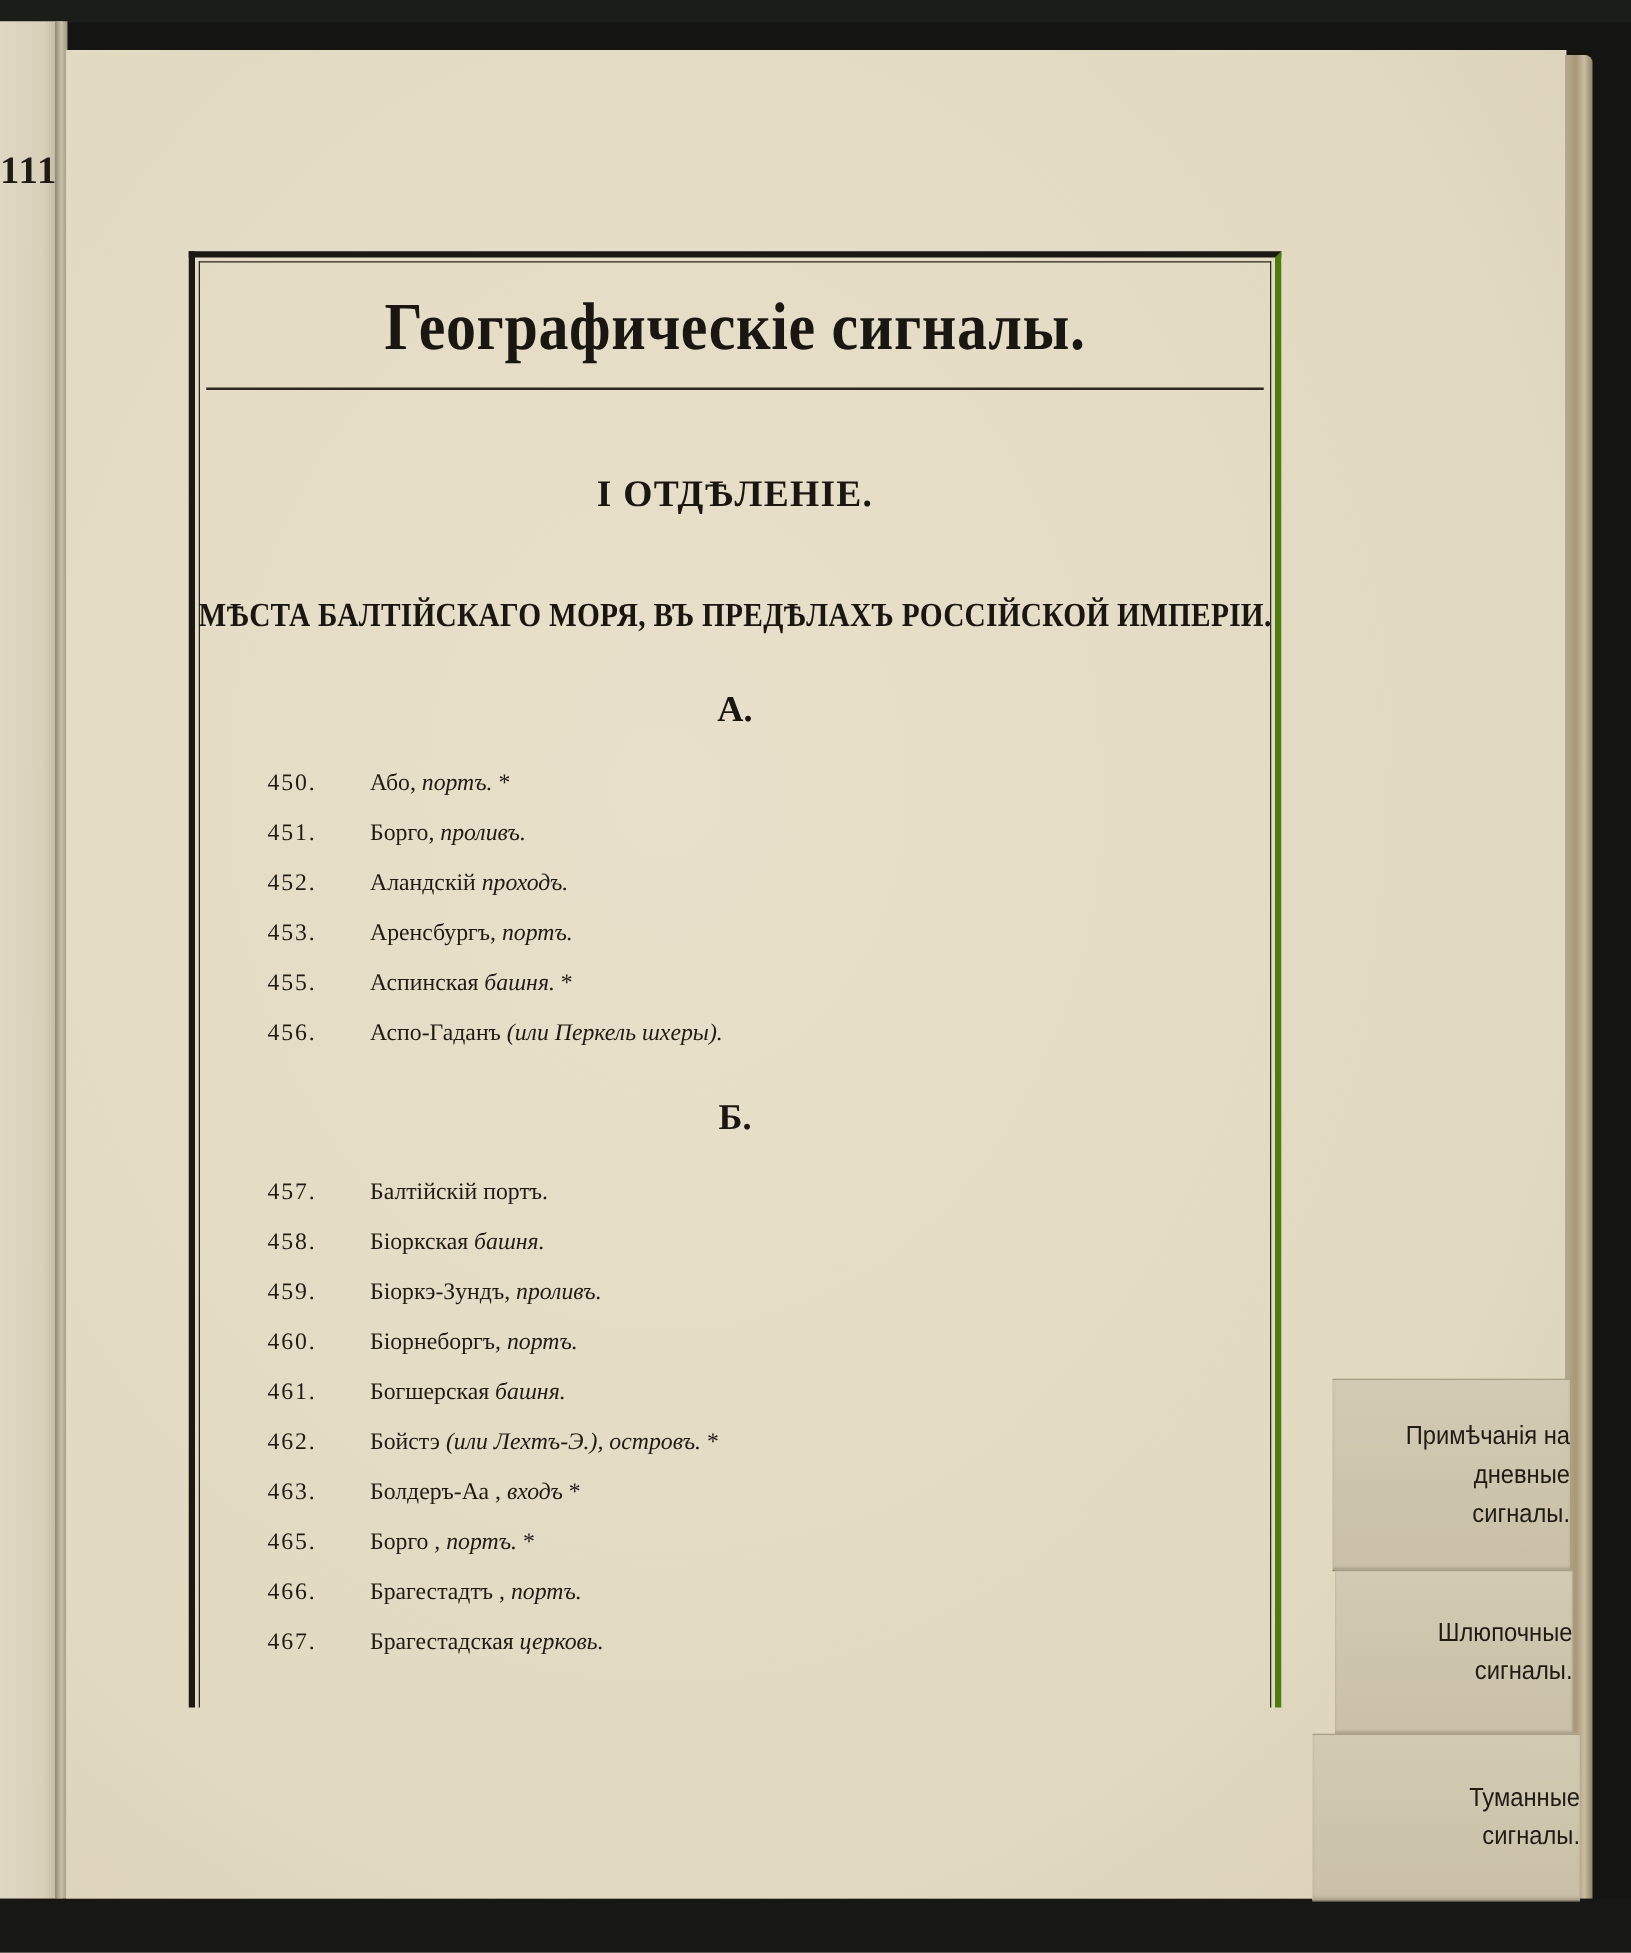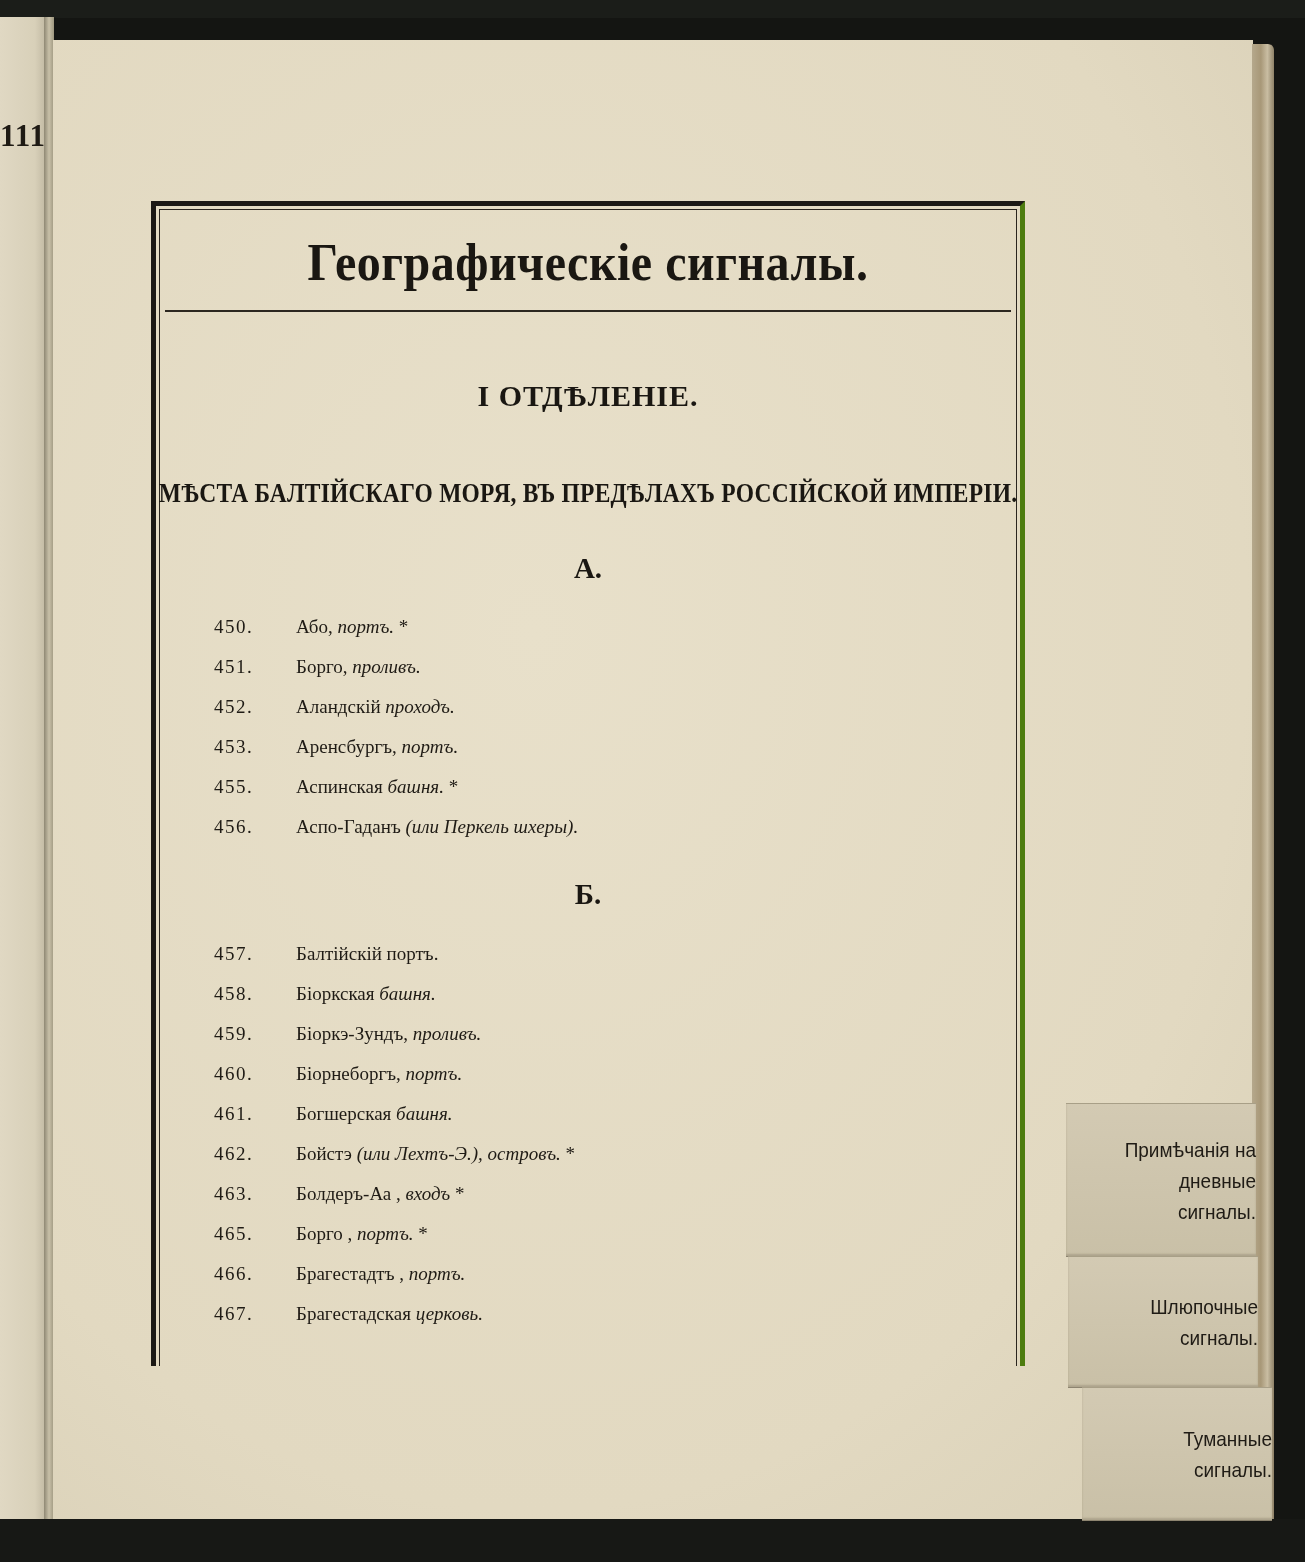--- a/index.html
+++ b/index.html
@@ -166,16 +166,16 @@
 
 <div class="tab" style="top:1103px; height:152px;">
   <span>Примѣчанія на</span>
   <span>дневные</span>
   <span>сигналы.</span>
 </div>
 <div class="tab" style="top:1256px; height:130px; left:1068px;">
   <span>Шлюпочные</span>
   <span>сигналы.</span>
 </div>
-<div class="tab" style="top:1387px; height:132px; left:1082px;">
+<div class="tab" style="top:1387px; height:132px; left:1050px;padding-left:24px;">
   <span>Туманные</span>
   <span>сигналы.</span>
 </div>
 
 </body></html>

